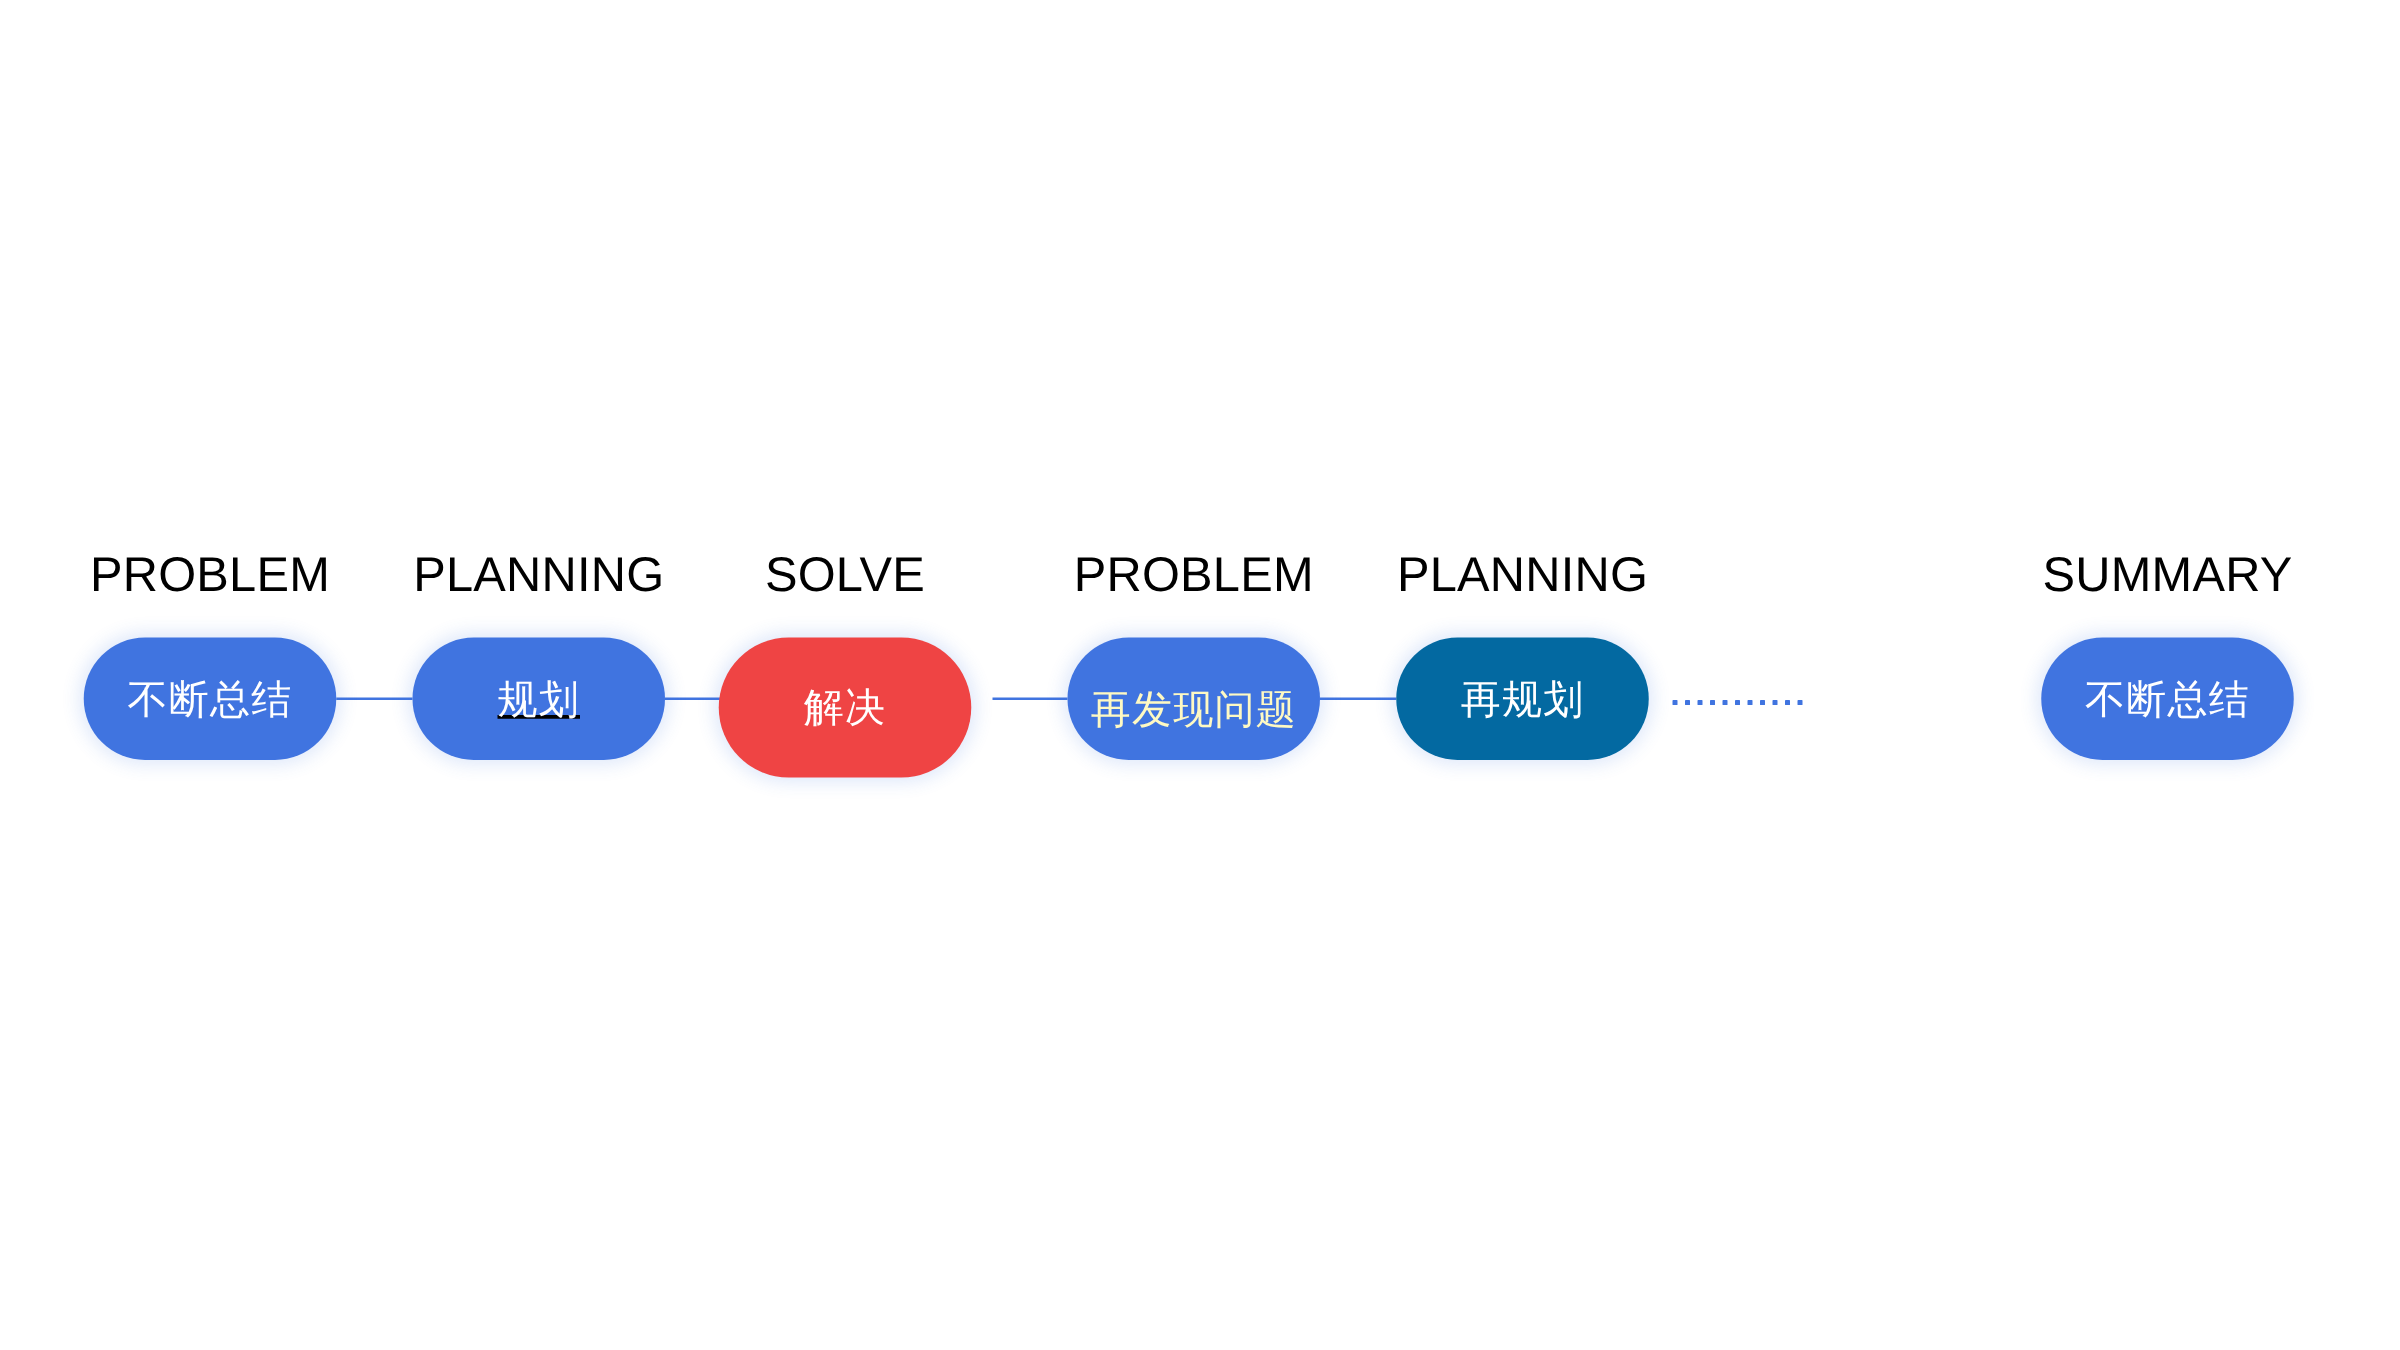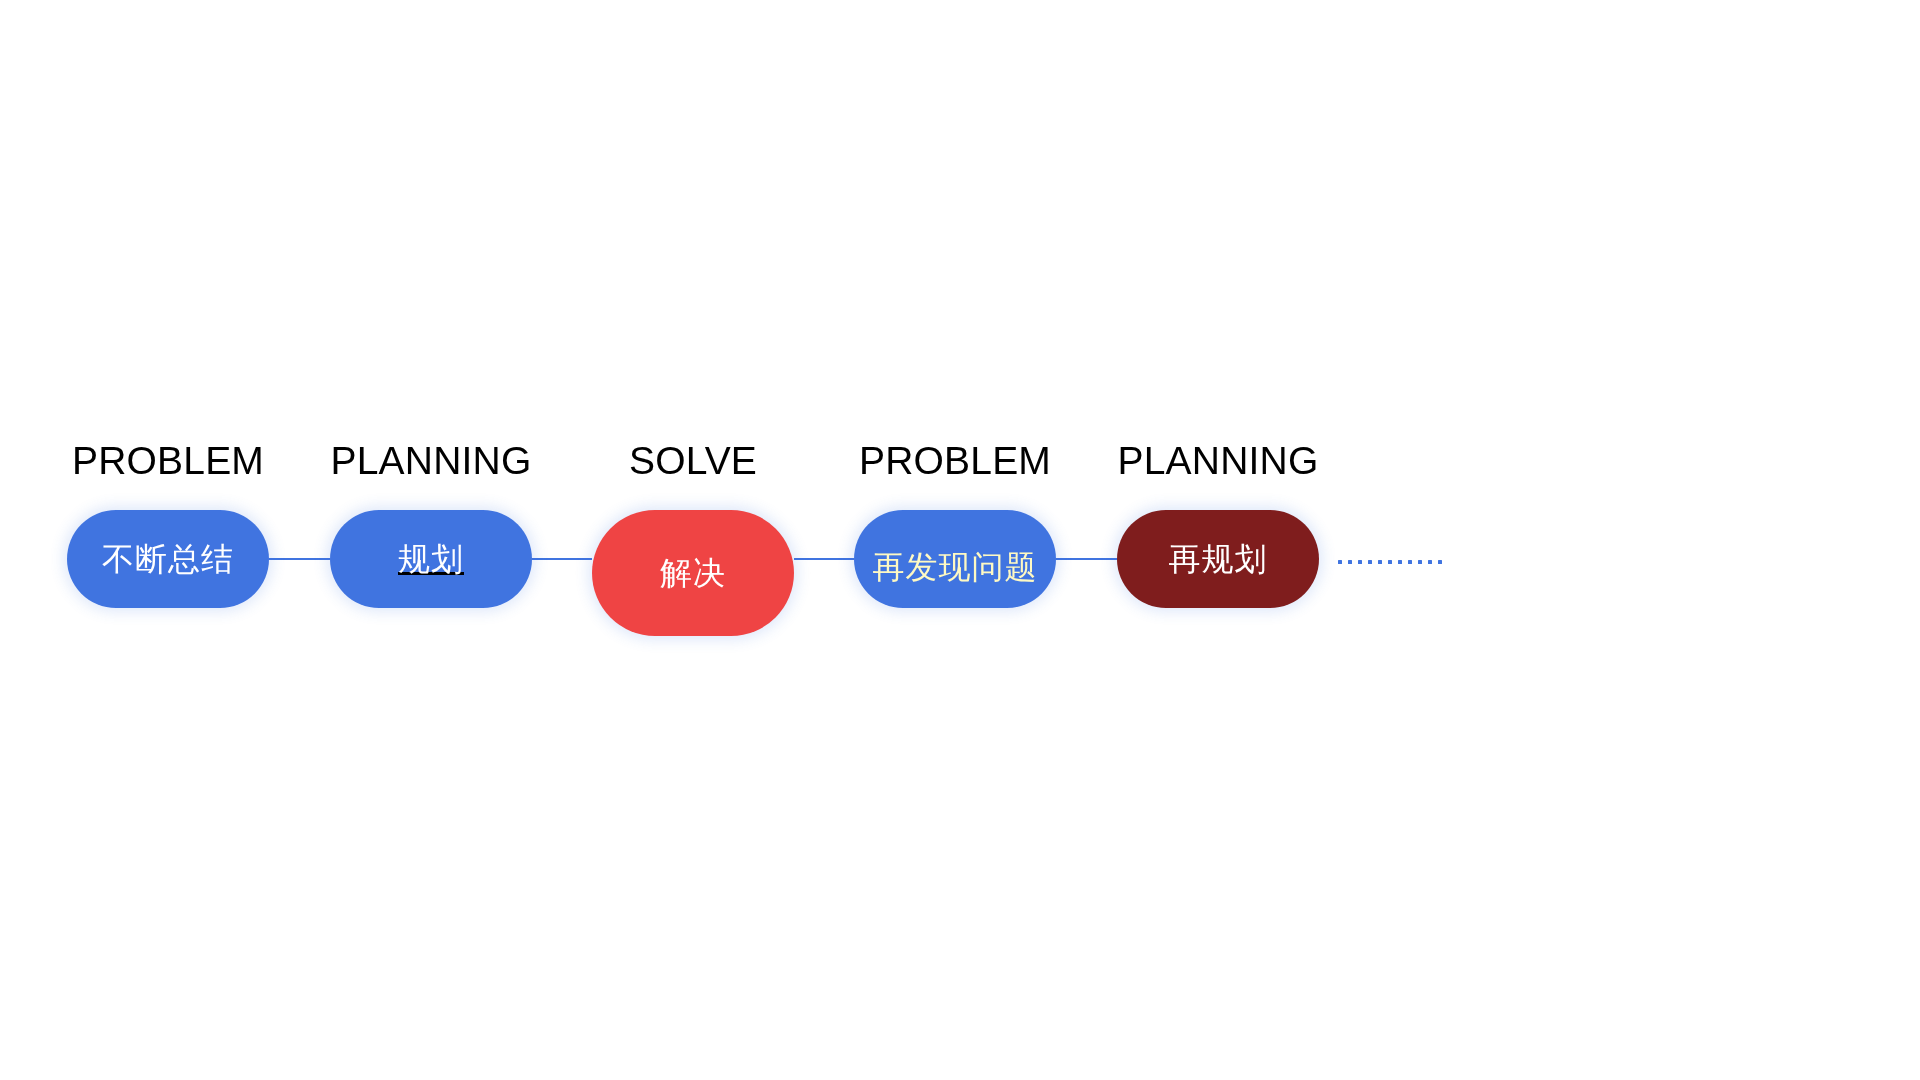--- a/index.html
+++ b/index.html
@@ -123,32 +123,38 @@
         <div class="pill" style="background: rgb(64, 116, 224);">
           <span class="pill-label" style="color: rgb(255, 255, 255);">不断总结</span>
         </div>
       </div>
       <div class="node" style="left: 330px; top: 510px; width: 202px; height: 98px;">
         <div class="node-heading">PLANNING</div>
         <div class="pill" style="background: rgb(64, 116, 224); text-decoration: underline;">
           <span class="pill-label" style="color: rgb(255, 255, 255);">规划</span>
         </div>
       </div>
-      <div class="node" style="left: 592px; top: 510px; width: 202px; height: 126px;">
+      <div class="node" style="left: 575px; top: 510px; width: 202px; height: 112px;">
         <div class="node-heading">SOLVE</div>
         <div class="pill" style="background: #ef4444;">
           <span class="pill-label" style="color: rgb(255, 255, 255);">解决</span>
         </div>
       </div>
       <div class="node" style="left: 854px; top: 510px; width: 202px; height: 98px;">
         <div class="node-heading">PROBLEM</div>
         <div class="pill" style="background: rgb(64, 116, 224);">
           <span class="pill-label" style="color: #fef9c3; margin-top: 16px;">再发现问题</span>
         </div>
       </div>
       <div class="node" style="left: 1117px; top: 510px; width: 202px; height: 98px;">
         <div class="node-heading">PLANNING</div>
-        <div class="pill" style="background: #7f1d1d;">
+        <div class="pill" style="background: #0369a1;">
           <span class="pill-label" style="color: rgb(255, 255, 255);">再规划</span>
+        </div>
+      </div>
+      <div class="node" style="left: 1633px; top: 510px; width: 202px; height: 98px;">
+        <div class="node-heading">SUMMARY</div>
+        <div class="pill" style="background: rgb(64, 116, 224);">
+          <span class="pill-label" style="color: rgb(255, 255, 255);">不断总结</span>
         </div>
       </div>
     </div>
 </div>
 
 </body></html>

